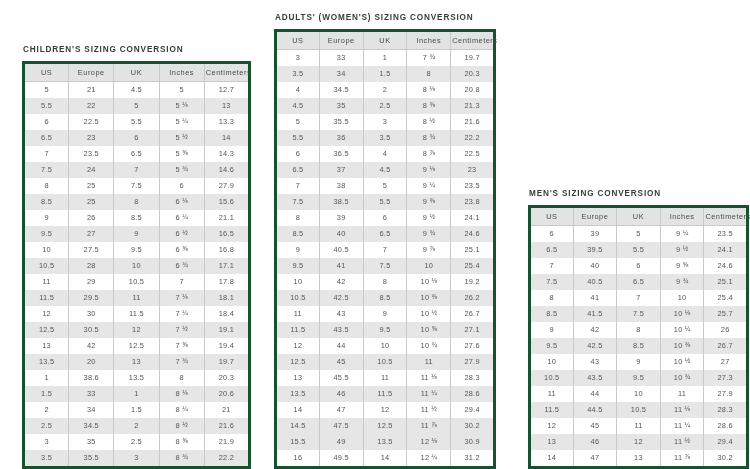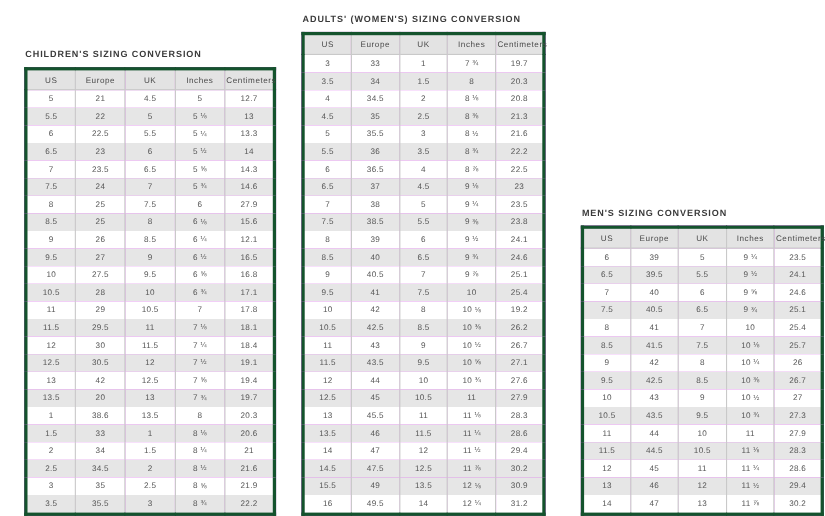--- a/index.html
+++ b/index.html
@@ -155,21 +155,21 @@
             <td>25</td>
             <td>8</td>
             <td>6 <span class="frac">⅛</span></td>
             <td>15.6</td>
           </tr>
           <tr class="odd">
             <td>9</td>
             <td>26</td>
             <td>8.5</td>
             <td>6 <span class="frac">¼</span></td>
-            <td>12.1</td>
+            <td>21.1</td>
           </tr>
           <tr class="even">
             <td>9.5</td>
             <td>27</td>
             <td>9</td>
             <td>6 <span class="frac">½</span></td>
             <td>16.5</td>
           </tr>
           <tr class="odd">
             <td>10</td>

